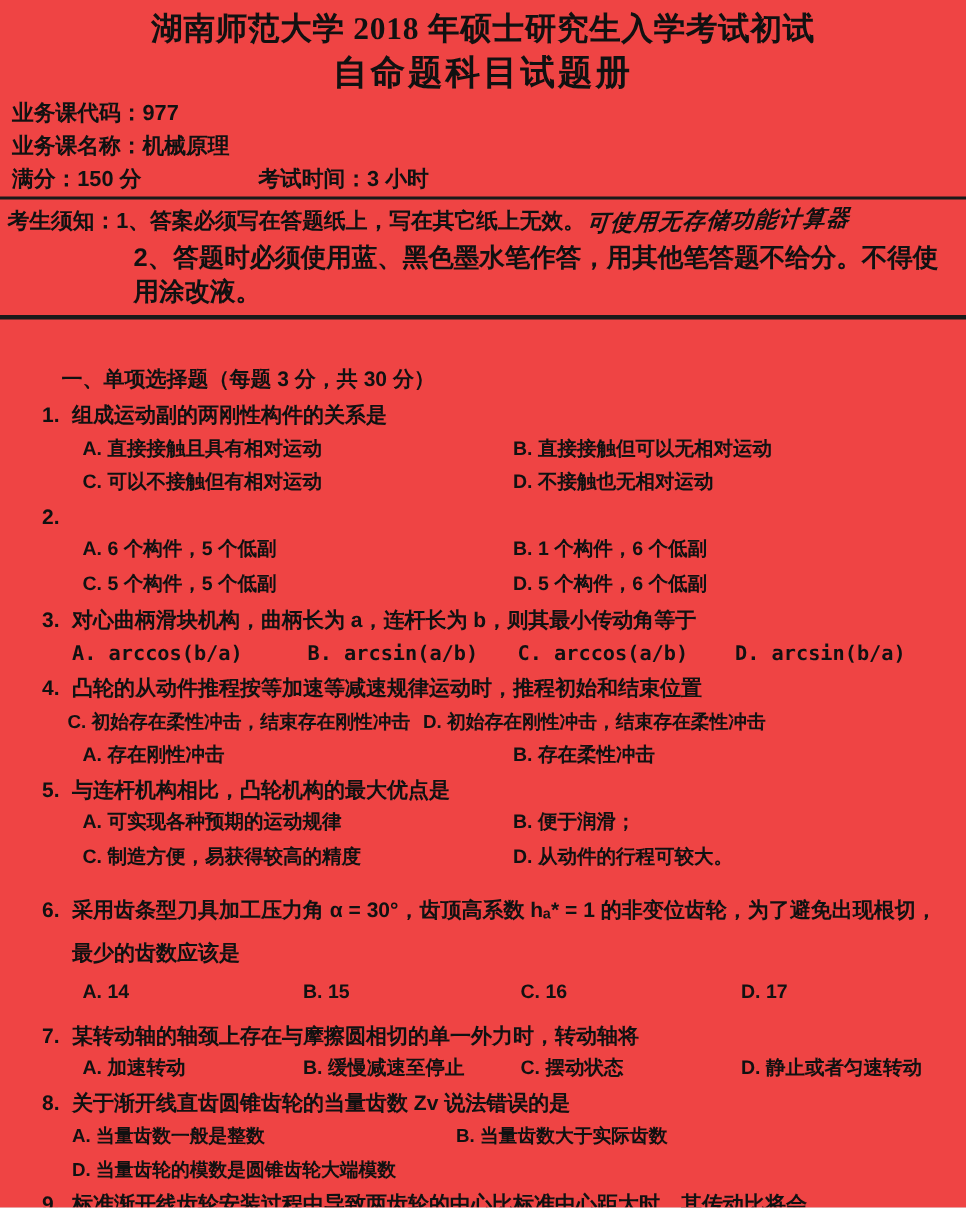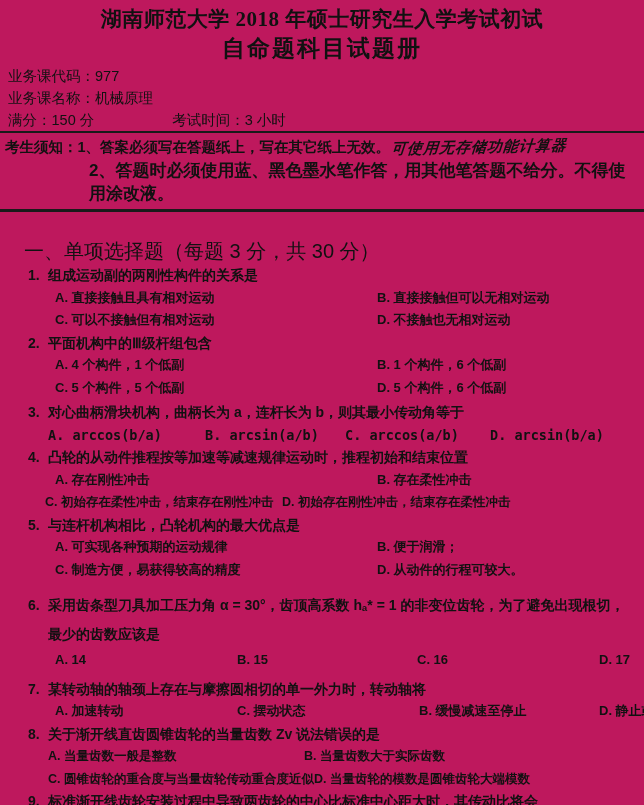--- a/index.html
+++ b/index.html
@@ -2,21 +2,21 @@
 <html><head>
 <meta charset="utf-8">
 <style>
   * { box-sizing: border-box; }
   html, body { margin: 0; padding: 0; background: #e8e8e8; }
   .page {
     position: relative;
     width: 644px;
     height: 805px;
     margin: 0 auto;
-    background: #be185d;
+    background: #ef4444;
     color: #111;
     overflow: hidden;
     font-family: "Liberation Sans", sans-serif;
     padding-top: 5px;
   }
   
   .title1 {
     text-align: center;
     font-family: "Liberation Serif", serif;
     font-weight: 700;
@@ -26,54 +26,54 @@
   }
   .title2 {
     text-align: center;
     font-weight: 700;
     font-size: 23px;
     line-height: 26px;
     letter-spacing: 2px;
     margin-top: 2px;
   }
   .meta { margin-top: 4px; padding-left: 8px; }
-  .meta-row { font-size: 14.5px; font-weight: 400; line-height: 22px; }
+  .meta-row { font-size: 14.5px; font-weight: 700; line-height: 22px; }
   .meta-row .time { margin-left: 78px; }
   
   .rule  { border: 0; border-top: 2px solid #1a1a1a; margin: 0; width: 100%; }
   .rule2 { border-top: 3px solid #1a1a1a; }
   
   .notice { padding: 3px 6px 4px 5px; }
   .notice-line1 { font-size: 14.5px; font-weight: 700; line-height: 23px; white-space: nowrap; }
   .handwritten {
     display: inline-block;
     font-family: "DejaVu Serif", serif;
     font-style: italic;
     font-weight: 700;
     font-size: 15px;
     transform: rotate(-1.2deg) skewX(-6deg);
     letter-spacing: 1px;
     margin-left: 1px;
   }
   .notice-line2 { font-size: 17px; font-weight: 700; line-height: 23px; padding-left: 84px; }
   
   .section-title {
-    margin: 28px 0 2px 24px;
-    font-size: 20px;
-    font-weight: 400;
+    margin: 28px 0 2px 41px;
+    font-size: 14px;
+    font-weight: 700;
     line-height: 22px;
   }
   .q { margin: 0; }
   .stem { display: flex; font-size: 14px; font-weight: 700; line-height: 22.5px; padding-left: 28px; }
   .qnum { min-width: 20px; flex: none; }
   .stem-text { white-space: normal; padding-right: 14px; }
   .opts { display: flex; font-size: 13px; font-weight: 700; line-height: 22.5px; white-space: nowrap; }
   .opts .o { flex: none; }
   
-  .p55 { padding-left: 55px; gap: 35px; }
+  .p55 { padding-left: 55px; }
   .p48 { padding-left: 48px; }
   .p45 { padding-left: 45px; }
   .w287 .o:first-child { min-width: 287px; }
   .w237 .o:first-child { min-width: 237px; }
   .w256 .o:first-child { min-width: 256px; }
   
   .cols4 .o1 { min-width: 147px; }
   .cols4 .o2 { min-width: 145px; }
   .cols4 .o3 { min-width: 147px; }
   .q3cols .o1 { min-width: 157px; }
@@ -129,24 +129,23 @@
     </div>
     <div class="opts p55 w287">
       <span class="o">C. 可以不接触但有相对运动</span>
         <span class="o">D. 不接触也无相对运动</span>
     </div>
   </div>
 
   <div class="q">
     <div class="stem">
       <span class="qnum">2.</span>
-        <span class="stem-text">平面机构中的Ⅲ级杆组包含</span>
-    </div>
-    <div class="opts p55 w287">
-      <span class="o">A. 4 个构件，1 个低副</span>
+    </div>
+    <div class="opts p55 w287">
+      <span class="o">A. 6 个构件，5 个低副</span>
         <span class="o">B. 1 个构件，6 个低副</span>
     </div>
     <div class="opts p55 w287">
       <span class="o">C. 5 个构件，5 个低副</span>
         <span class="o">D. 5 个构件，6 个低副</span>
     </div>
   </div>
 
   <div class="q gap-sm">
     <div class="stem">
@@ -159,27 +158,27 @@
         <span class="o o3">C. arccos(a/b)</span>
         <span class="o">D. arcsin(b/a)</span>
     </div>
   </div>
 
   <div class="q">
     <div class="stem">
       <span class="qnum">4.</span>
         <span class="stem-text">凸轮的从动件推程按等加速等减速规律运动时，推程初始和结束位置</span>
     </div>
-    <div class="opts p55 w287">
-      <span class="o">A. 存在刚性冲击</span>
-        <span class="o">B. 存在柔性冲击</span>
-    </div>
     <div class="opts p45 w237 sm">
       <span class="o">C. 初始存在柔性冲击，结束存在刚性冲击</span>
         <span class="o">D. 初始存在刚性冲击，结束存在柔性冲击</span>
+    </div>
+    <div class="opts p55 w287">
+      <span class="o">A. 存在刚性冲击</span>
+        <span class="o">B. 存在柔性冲击</span>
     </div>
   </div>
 
   <div class="q">
     <div class="stem">
       <span class="qnum">5.</span>
         <span class="stem-text">与连杆机构相比，凸轮机构的最大优点是</span>
     </div>
     <div class="opts p55 w287">
       <span class="o">A. 可实现各种预期的运动规律</span>
@@ -204,37 +203,36 @@
     </div>
   </div>
 
   <div class="q">
     <div class="stem">
       <span class="qnum">7.</span>
         <span class="stem-text">某转动轴的轴颈上存在与摩擦圆相切的单一外力时，转动轴将</span>
     </div>
     <div class="opts p55 cols4">
       <span class="o o1">A. 加速转动</span>
+        <span class="o o2">B. 缓慢减速至停止</span>
         <span class="o o3">C. 摆动状态</span>
-        <span class="o o2">B. 缓慢减速至停止</span>
         <span class="o">D. 静止或者匀速转动</span>
     </div>
   </div>
 
   <div class="q">
     <div class="stem">
       <span class="qnum">8.</span>
         <span class="stem-text">关于渐开线直齿圆锥齿轮的当量齿数 Zv 说法错误的是</span>
     </div>
     <div class="opts p48 w256 sm">
       <span class="o">A. 当量齿数一般是整数</span>
         <span class="o">B. 当量齿数大于实际齿数</span>
     </div>
     <div class="opts p48 w256 sm">
-      <span class="o">C. 圆锥齿轮的重合度与当量齿轮传动重合度近似</span>
         <span class="o">D. 当量齿轮的模数是圆锥齿轮大端模数</span>
     </div>
   </div>
 
   <div class="q">
     <div class="stem">
       <span class="qnum">9.</span>
         <span class="stem-text">标准渐开线齿轮安装过程中导致两齿轮的中心比标准中心距大时，其传动比将会</span>
     </div>
     <div class="opts p55 cols4">

